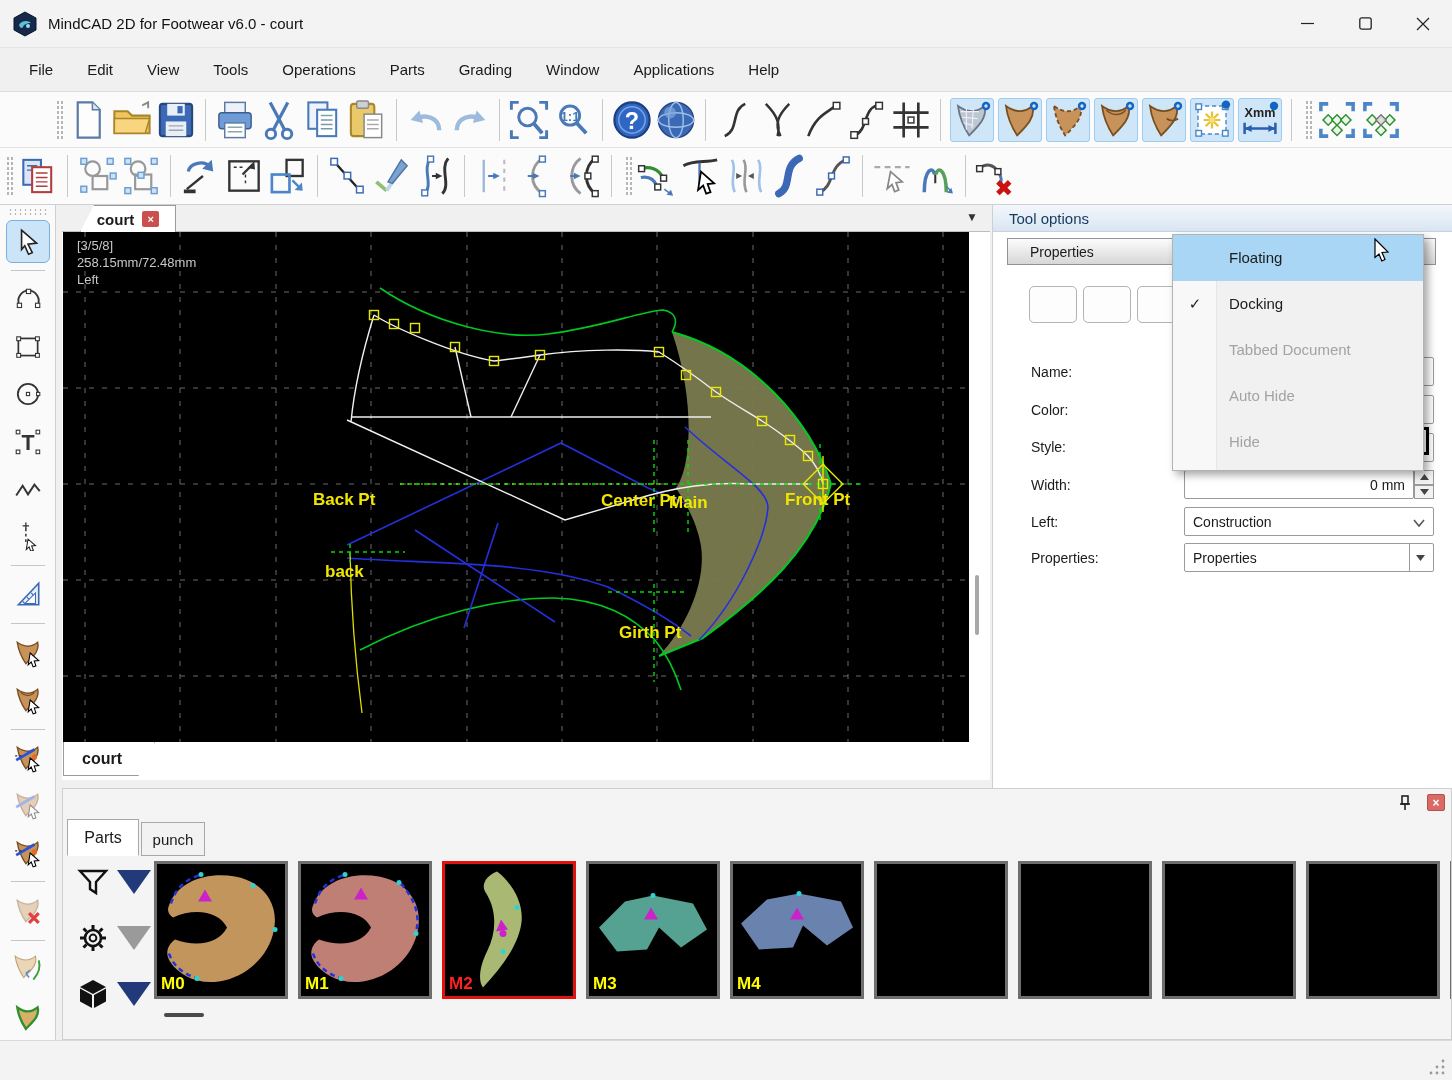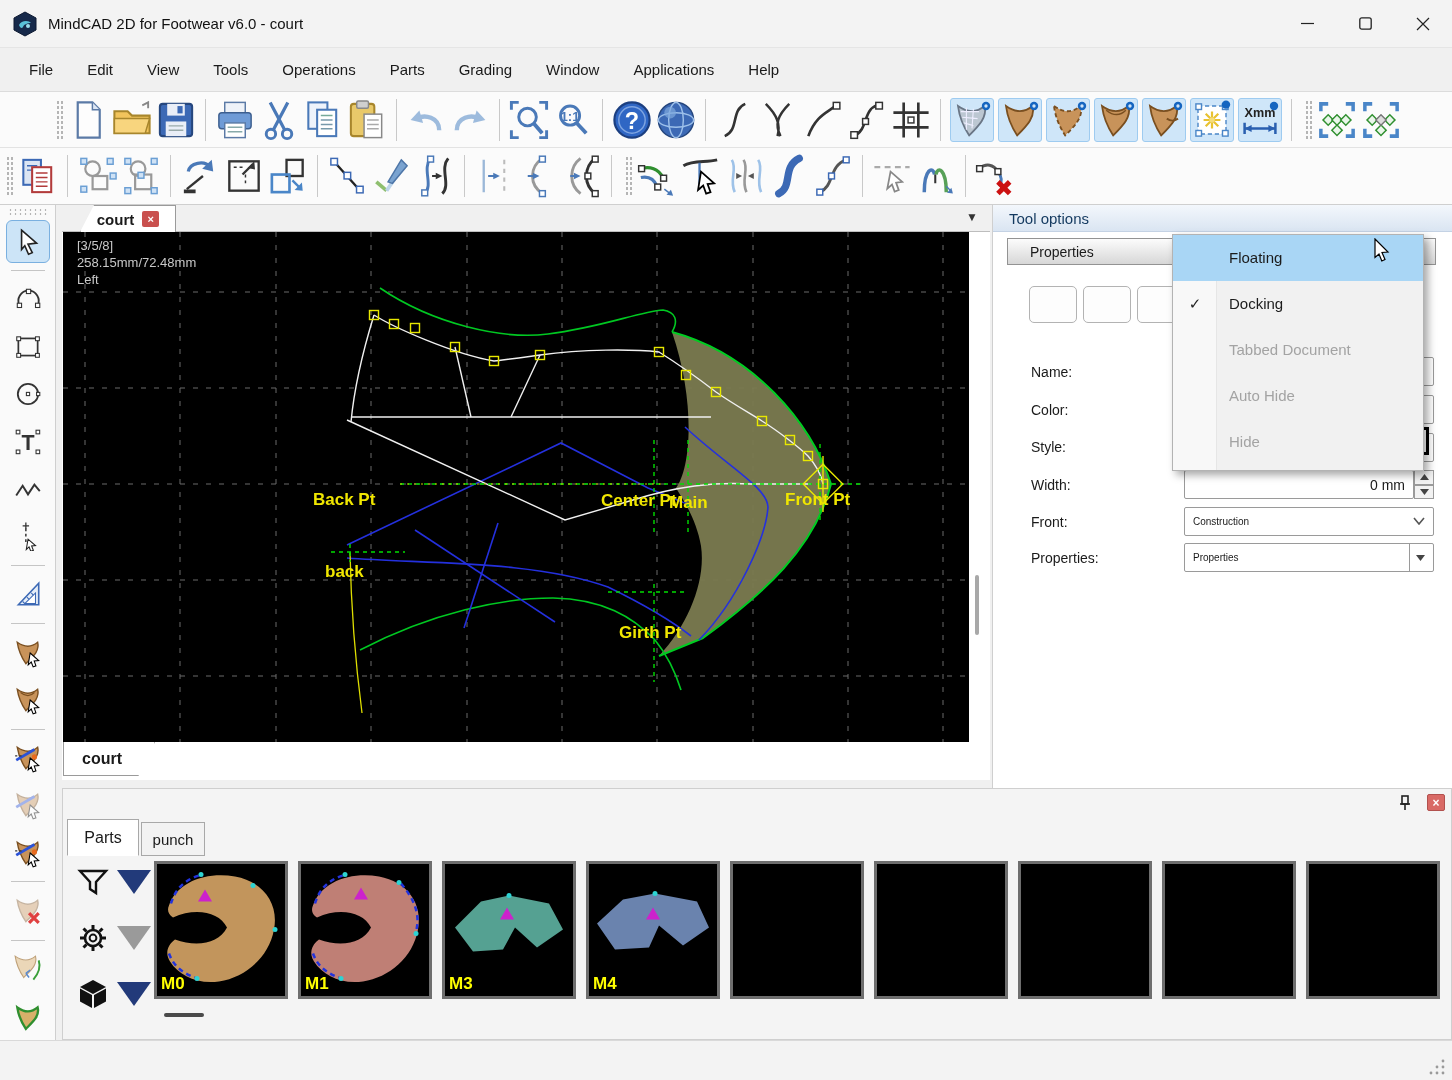--- a/index.html
+++ b/index.html
@@ -54,21 +54,21 @@
     background:linear-gradient(#f3f7fc,#dae5f2);border-bottom:1px solid #c4d2e4;
     display:flex;align-items:center;padding-left:16px;font-size:15px;color:#13395f;}
   .props-bar{position:absolute;left:14px;top:33px;width:429px;height:27px;
     background:linear-gradient(#fcfcfc,#d7d7d7);border:1px solid #939393;
     display:flex;align-items:center;padding-left:22px;font-size:14px;}
   .rp-btn{position:absolute;top:81px;width:48px;height:37px;border:1px solid #b3b3b3;border-radius:5px;background:#fdfdfd;}
   .frow-label{position:absolute;left:38px;font-size:14px;color:#1a1a1a;}
   .finput{position:absolute;left:191px;width:230px;height:29px;border:1px solid #9a9a9a;border-radius:2px;background:#fff;
     font-size:14px;display:flex;align-items:center;padding:0 8px;}
   .combo{position:absolute;left:191px;width:250px;height:29px;border:1px solid #9a9a9a;border-radius:2px;background:#fff;
-    font-size:10px;display:flex;align-items:center;padding:0 8px;}
+    font-size:14px;display:flex;align-items:center;padding:0 8px;}
   .combo .chev{margin-left:auto;}
   .spin{position:absolute;left:421px;width:20px;height:29px;display:flex;flex-direction:column;}
   .spin div{flex:1;border:1px solid #9a9a9a;background:#f2f2f2;display:flex;align-items:center;justify-content:center;}
   .style-black-box{position:absolute;left:184px;top:222px;width:252px;height:28px;border:3px solid #000;background:#fff;}
   
   .ctx{position:absolute;left:1172px;top:222px;width:252px;height:237px;background:#f1f1f1;
     border:1px solid #b3b3b3;box-shadow:4px 4px 8px rgba(0,0,0,.35);z-index:50;margin-top:12px;}
   .ctx .gutter{position:absolute;left:0;top:0;width:44px;height:100%;background:#f8f8f8;border-right:1px solid #e6e6e6;}
   .mi{position:relative;height:45.8px;display:flex;align-items:center;font-size:15px;color:#1b1b1b;}
   .mi .check{width:44px;text-align:center;font-size:15px;color:#222;}
@@ -748,21 +748,21 @@
           <polygon points="4.5,0 9,6 0,6" fill="#444"></polygon>
         </svg>
       </div>
     <div>
         <svg width="9" height="6" viewBox="0 0 9 6">
           <polygon points="0,0 9,0 4.5,6" fill="#444"></polygon>
         </svg>
       </div>
   </div>
 
-  <div class="frow-label" style="top:309px">Front:</div>
+  <div class="frow-label" style="top:309px">Left:</div>
   <div class="combo" style="top:302px">
     <span>Construction</span>
     <span class="chev"><svg width="12" height="8" viewBox="0 0 12 8">
           <polyline points="1,1 6,7 11,1" fill="none" stroke="#555" stroke-width="1.6"></polyline>
         </svg></span>
   </div>
 
   <div class="frow-label" style="top:345px">Properties:</div>
   <div class="combo" style="top:338px">
     <span>Properties</span>
@@ -875,20 +875,30 @@
         <path d="M100,18 C112,32 120,48 115,66" fill="none" stroke="#2233dd" stroke-width="2.5" stroke-dasharray="5,4"></path>
         <path d="M12,88 C16,100 26,108 38,112" fill="none" stroke="#2233dd" stroke-width="2.5" stroke-dasharray="5,4"></path>
         <circle cx="44" cy="9" r="2.5" fill="#2dd3d3"></circle>
           <circle cx="98" cy="17" r="2.5" fill="#2dd3d3"></circle>
           <circle cx="115" cy="68" r="2.5" fill="#2dd3d3"></circle>
           <circle cx="40" cy="113" r="2.5" fill="#2dd3d3"></circle>
         <path d="M60,22 L67,34 L53,34 Z" fill="#cc22cc"></path>
       </svg>
       <span class="mlabel">M1</span>
     </div>
+    <div class="tile sel">
+      <svg viewBox="0 0 128 129">
+        <path d="M52,6 C68,18 80,40 76,60 C72,82 56,102 38,122 C32,114 36,98 42,86 C52,66 52,44 40,26 C36,18 42,10 52,6 Z" fill="#a9b973"></path>
+        <circle cx="72" cy="42" r="2.5" fill="#2dd3d3"></circle>
+          <circle cx="58" cy="86" r="2.5" fill="#2dd3d3"></circle>
+        <path d="M56,54 L63,64 L51,66 Z" fill="#cc22cc"></path>
+          <circle cx="58" cy="68" r="3.5" fill="#cc22cc"></circle>
+      </svg>
+      <span class="mlabel">M2</span>
+    </div>
     <div class="tile">
       <svg viewBox="0 0 128 129">
         <path d="M10,62 L36,36 L64,30 L104,38 L118,64 L92,82 L70,62 L58,84 L28,86 Z" fill="#55a192"></path>
         <circle cx="64" cy="30" r="2.5" fill="#2dd3d3"></circle>
         <path d="M62,42 L69,54 L55,54 Z" fill="#cc22cc"></path>
       </svg>
       <span class="mlabel">M3</span>
     </div>
     <div class="tile">
       <svg viewBox="0 0 128 129">

